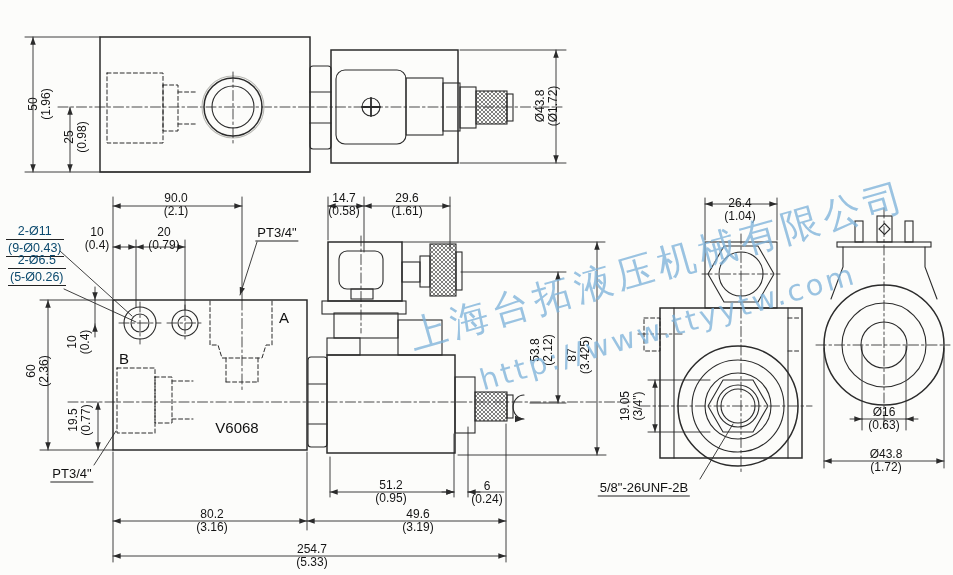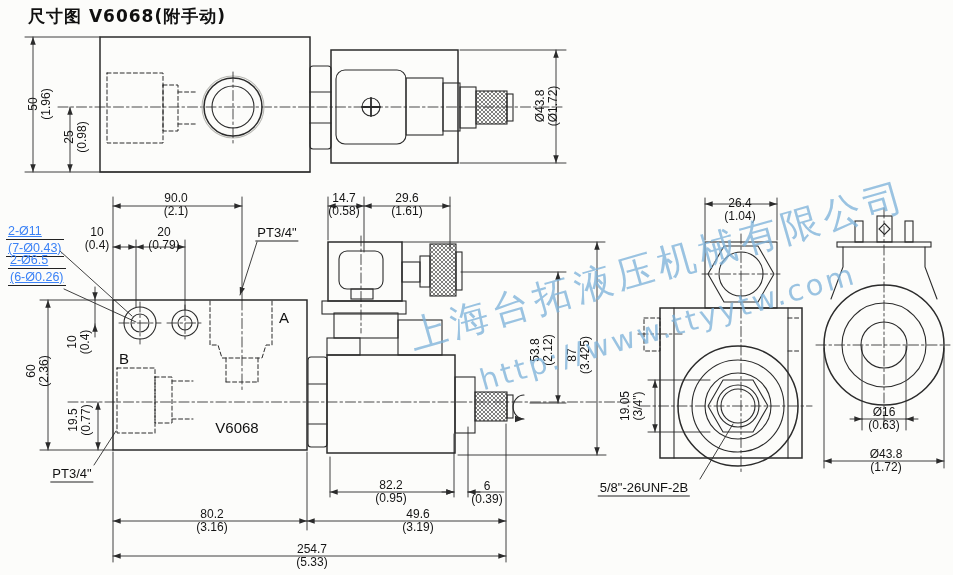--- a/index.html
+++ b/index.html
@@ -14,22 +14,22 @@
   #title{position:absolute;left:28px;top:5px;z-index:2;color:#101010;
          font:600 17px/22px "DejaVu Sans","Liberation Sans",sans-serif;letter-spacing:1px;}
   .dim{position:absolute;z-index:2;display:flex;flex-direction:column;align-items:center;
        font:12px/13px "Liberation Sans",sans-serif;color:#151515;white-space:nowrap;
        transform:translate(-50%,-50%);}
   .dim.rot{transform:translate(-50%,-50%) rotate(-90deg);}
   .lbl{position:absolute;z-index:2;color:#111;transform:translate(-50%,-50%);
        font:15px/17px "Liberation Sans",sans-serif;white-space:nowrap;}
   .small{font-size:13px;}
   .ul{border-bottom:1.3px solid #222;padding:0 2px 1px;}
-  .callout{position:absolute;z-index:2;color:#3b82f6;
-           font:12.5px/16px "Liberation Sans",sans-serif;white-space:nowrap;text-decoration:underline;}
+  .callout{position:absolute;z-index:2;text-align:center;color:#0c4a6e;
+           font:12.5px/16px "Liberation Sans",sans-serif;white-space:nowrap;}
   .callout span{display:block;border-bottom:1.3px solid #222;padding:0 2px;}
   .wm{position:absolute;z-index:3;pointer-events:none;white-space:nowrap;
       color:rgba(126,178,218,0.78);transform:translate(-50%,-50%) rotate(-16deg);
       font-family:"DejaVu Sans","Liberation Sans",sans-serif;}
   #wm1{left:658px;top:266px;font-size:38px;letter-spacing:5px;}
   #wm2{left:668px;top:327px;font-size:29px;letter-spacing:3px;}
 </style>
 </head>
 <body>
 
@@ -236,21 +236,20 @@
       <line class="thin" x1="850" y1="419" x2="862" y2="419" marker-end="url(#ar)"></line>
       <line class="thin" x1="918" y1="419" x2="906" y2="419" marker-end="url(#ar)"></line>
       <line class="thin" x1="862" y1="419" x2="906" y2="419"></line>
 
       <line class="thin" x1="824" y1="348" x2="824" y2="468"></line>
       <line class="thin" x1="944" y1="348" x2="944" y2="468"></line>
       <line class="thin" x1="824" y1="461" x2="944" y2="461" marker-start="url(#ar)" marker-end="url(#ar)"></line>
     </g>
   </svg>
 
-  <div id="title">尺寸图 V6068(附手动)</div>
 
   <div class="dim rot" style="left:40px;top:104px">
     <span>50</span>
       <span>(1.96)</span>
     </div>
   <div class="dim rot" style="left:76px;top:137px">
     <span>25</span>
       <span>(0.98)</span>
     </div>
   <div class="dim rot" style="left:547px;top:106px">
@@ -265,25 +264,25 @@
   <div class="dim" style="left:97px;top:239px">
     <span>10</span>
       <span>(0.4)</span>
     </div>
   <div class="dim" style="left:164px;top:239px">
     <span>20</span>
       <span>(0.79)</span>
     </div>
   <div class="callout" style="left:6px;top:223px">
     <span>2-Ø11</span>
-    <span>(7-Ø0.43)</span>
+    <span>(9-Ø0.43)</span>
     </div>
   <div class="callout" style="left:8px;top:252px">
     <span>2-Ø6.5</span>
-    <span>(6-Ø0.26)</span>
+    <span>(5-Ø0.26)</span>
     </div>
   <div class="lbl small" style="left:277px;top:232px">
     <span class="ul">PT3/4"</span></div>
 
   <div class="lbl" style="left:284px;top:317px">A</div>
   <div class="lbl" style="left:124px;top:358px">B</div>
   <div class="lbl" style="left:237px;top:427px">V6068</div>
 
   <div class="dim rot" style="left:38px;top:371px">
     <span>60</span>
@@ -312,26 +311,26 @@
   <div class="dim rot" style="left:542px;top:350px">
     <span>53.8</span>
       <span>(2.12)</span>
     </div>
   <div class="dim rot" style="left:579px;top:355px">
     <span>87</span>
       <span>(3.425)</span>
     </div>
 
   <div class="dim" style="left:391px;top:492px">
-    <span>82.2</span>
+    <span>51.2</span>
       <span>(0.95)</span>
     </div>
   <div class="dim" style="left:487px;top:493px">
     <span>6</span>
-      <span>(0.39)</span>
+      <span>(0.24)</span>
     </div>
   <div class="dim" style="left:212px;top:521px">
     <span>80.2</span>
       <span>(3.16)</span>
     </div>
   <div class="dim" style="left:418px;top:521px">
     <span>49.6</span>
       <span>(3.19)</span>
     </div>
   <div class="dim" style="left:312px;top:556px">

